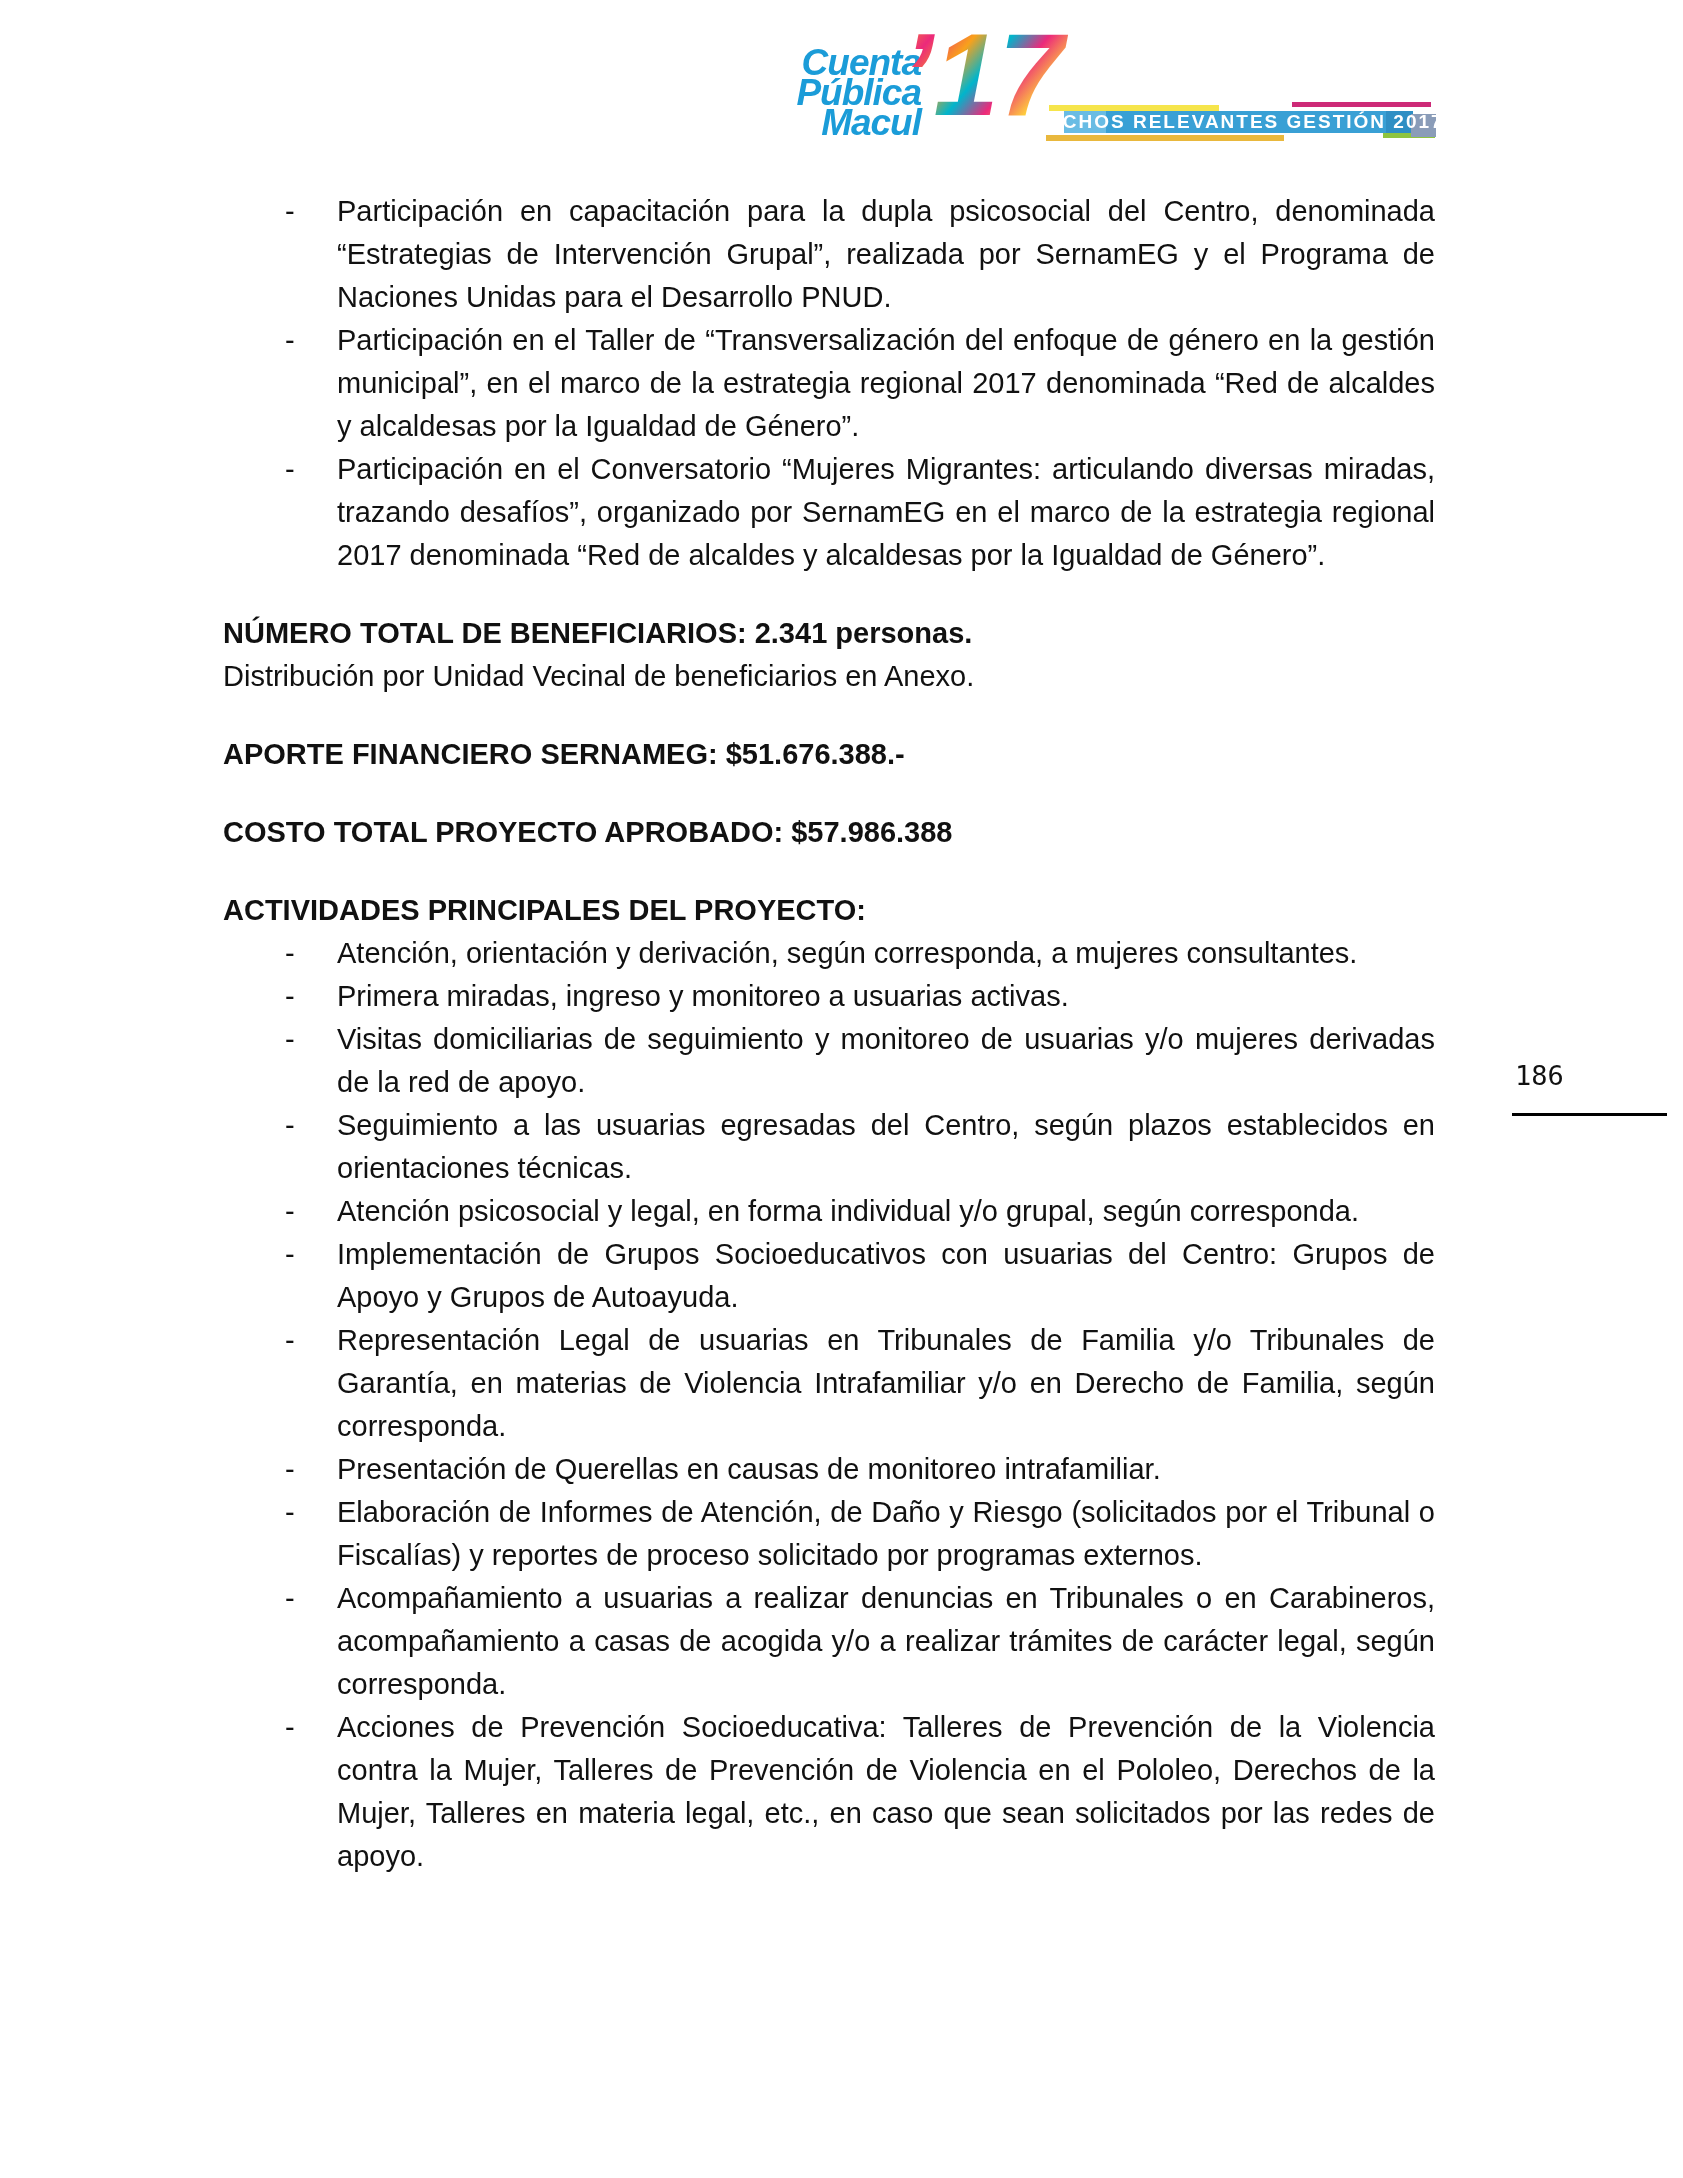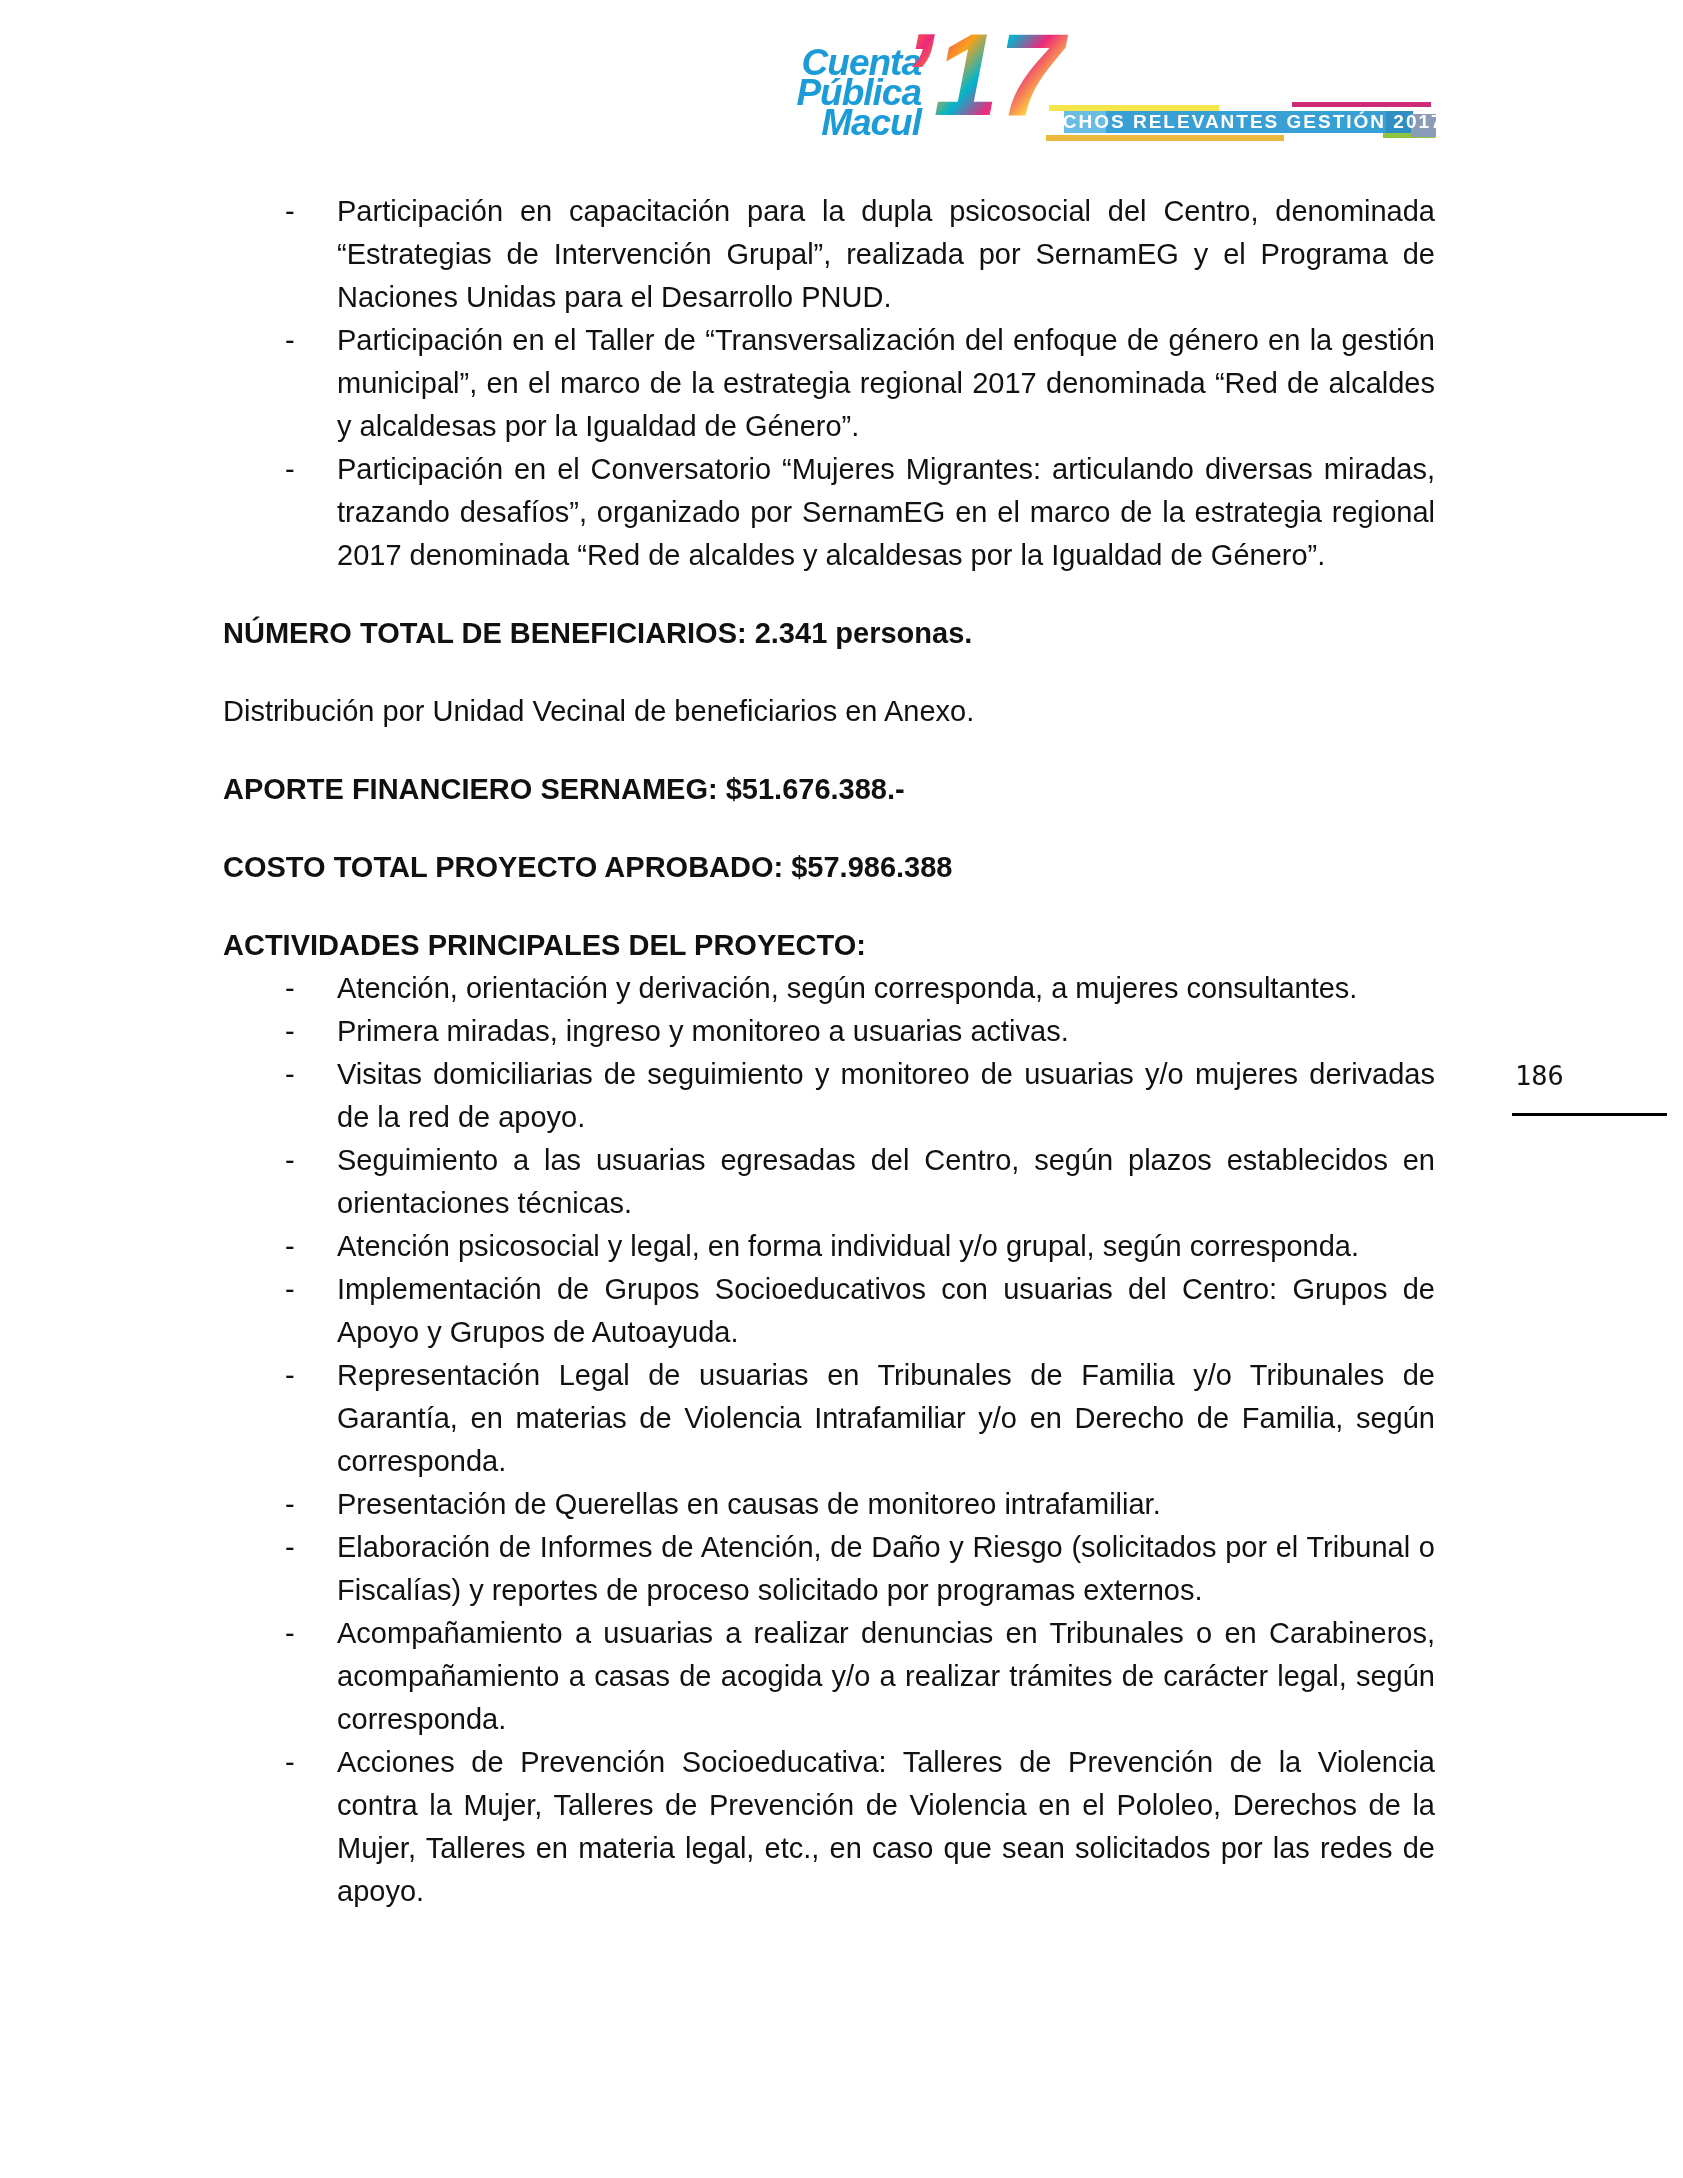--- a/index.html
+++ b/index.html
@@ -53,21 +53,21 @@
     box-sizing:border-box;
     width:1683px;
     padding:190px 248px 0 223px;
     font-size:29px;line-height:43px;
   }
   .bullet-list{margin:0;}
   .bullet-item{display:flex;}
   .dash{flex:0 0 114px;box-sizing:border-box;padding-left:62px;}
   .btext{flex:1 1 auto;text-align:justify;text-justify:inter-word;hyphens:none;}
   .heading{font-weight:bold;margin-top:35px;}
-  .para{margin-top:35px;}
+  .para{}
 
   
   .page-number-box{
     position:absolute;left:1512px;top:1061px;width:155px;
     font-family:"DejaVu Sans Mono",monospace;
     font-size:27px;line-height:30px;
     border-bottom:3px solid #000;
     padding-bottom:22px;
     text-indent:3px;
   }

